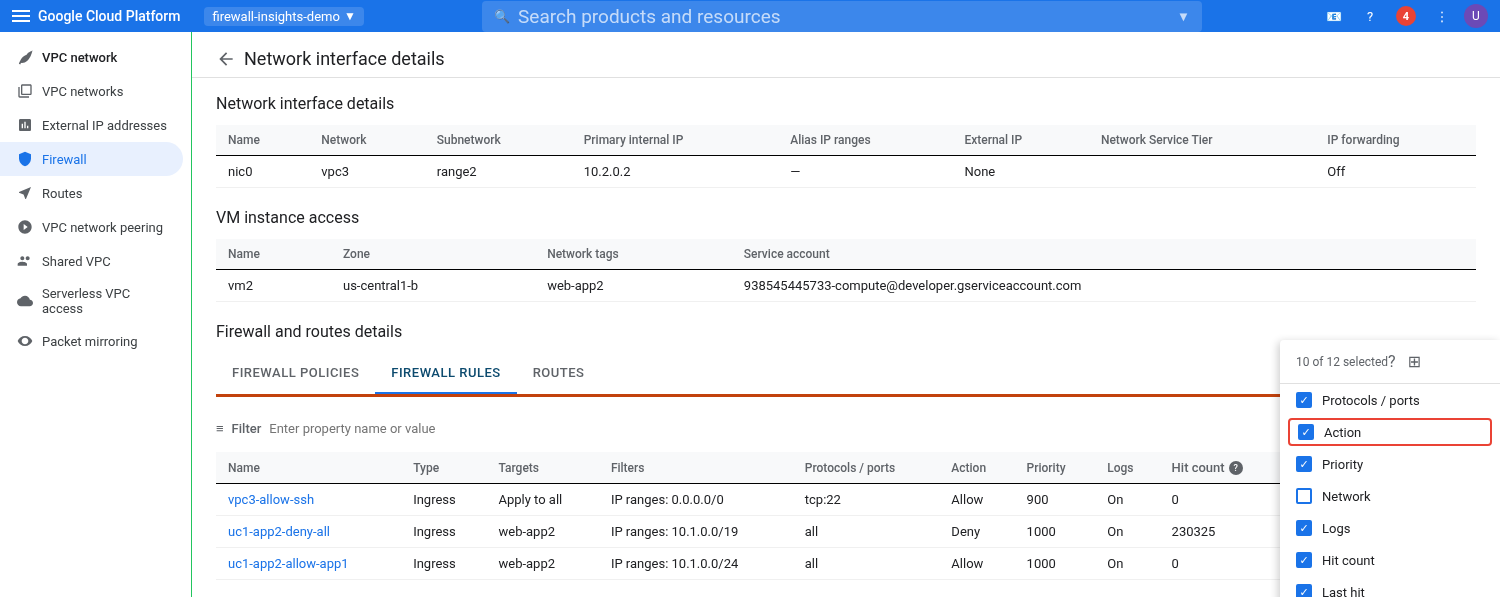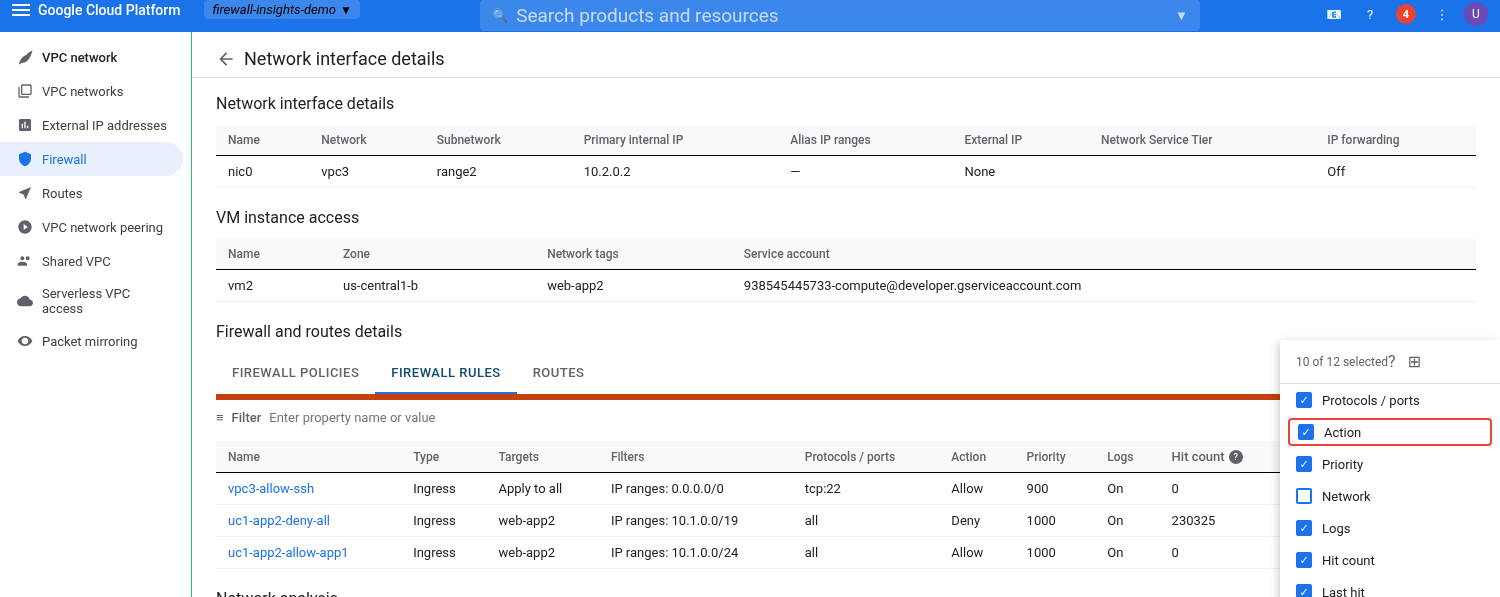--- a/index.html
+++ b/index.html
@@ -2,33 +2,33 @@
 <html><head>
   <meta charset="utf-8">
   <style>
     * { box-sizing: border-box; margin: 0; padding: 0; font-family: 'Roboto', Arial, sans-serif; font-size: 13px; }
     
     body { background: #f8f9fa; color: #202124; overflow: hidden; }
     
     
     .top-bar {
       display: flex;
-      align-items: flex-start;
+      align-items: center;
       background: #1a73e8;
       height: 32px;
       padding: 0 12px;
       color: white;
       position: fixed;
       top: 0; left: 0; right: 0;
       z-index: 100;
     }
     .top-bar-left { display: flex; align-items: center; gap: 8px; flex: 0 0 auto; }
     .top-bar-title { font-size: 14px; font-weight: 500; color: white; white-space: nowrap; }
     .top-bar-project { display: flex; align-items: center; gap: 4px; margin-left: 16px; background: rgba(255,255,255,0.15); border-radius: 4px; padding: 2px 8px; cursor: pointer; }
-    .top-bar-project span { font-size: 13px; color: #000000; font-style: italic; }
+    .top-bar-project span { font-size: 13px; color: #ffffff; }
     .top-bar-search { flex: 1; margin: 0 24px; }
     .search-box { display: flex; align-items: center; background: rgba(255,255,255,0.15); border-radius: 4px; padding: 4px 12px; gap: 8px; width: 100%; max-width: 720px; margin: 0 auto; }
     .search-box input { background: transparent; border: none; color: white; outline: none; font-size: 19px; flex: 1; }
     .search-box input::placeholder { color: rgba(255,255,255,0.7); }
     .top-bar-right { display: flex; align-items: center; gap: 8px; }
     .icon-btn { width: 28px; height: 28px; display: flex; align-items: center; justify-content: center; cursor: pointer; color: white; border-radius: 50%; }
     .avatar { width: 24px; height: 24px; border-radius: 50%; background: #6c4ab6; display: flex; align-items: center; justify-content: center; color: white; font-size: 12px; }
     
     
     .layout { display: flex; margin-top: 32px; height: calc(100vh - 32px); }
@@ -52,21 +52,21 @@
     .content { padding: 16px 24px; }
     
     .section-title { font-size: 16px; font-weight: 400; color: #202124; margin-bottom: 12px; }
     
     
     .data-table { width: 100%; border-collapse: collapse; margin-bottom: 8px; }
     .data-table th { text-align: left; padding: 8px 12px; font-size: 12px; color: #5f6368; font-weight: 500; border-bottom: 1px solid #000000; background: #f8f9fa; white-space: nowrap; }
     .data-table td { padding: 8px 12px; border-bottom: 1px solid #f0f0f0; font-size: 13px; color: #202124; white-space: nowrap; }
     
     
-    .tabs { display: flex; border-bottom: 6px solid #c2410c; margin-bottom: 2px; text-align: right; }
+    .tabs { display: flex; border-bottom: 3px solid #c2410c; margin-bottom: 16px; text-align: right; }
     .tab { padding: 12px 16px; font-size: 13px; font-weight: 500; color: #5f6368; cursor: pointer; border-bottom: 2px solid transparent; text-transform: uppercase; letter-spacing: 0.5px; }
     .tab.active { color: #0c4a6e; border-bottom-color: #1a73e8; }
     
     
     .filter-bar { display: flex; align-items: center; gap: 8px; padding: 8px 0; margin-bottom: 8px; }
     .filter-label { font-size: 13px; color: #5f6368; font-weight: 500; }
     .filter-input { border: none; outline: none; font-size: 13px; color: #5f6368; flex: 1; }
     
     
     .section { margin-bottom: 20px; }

